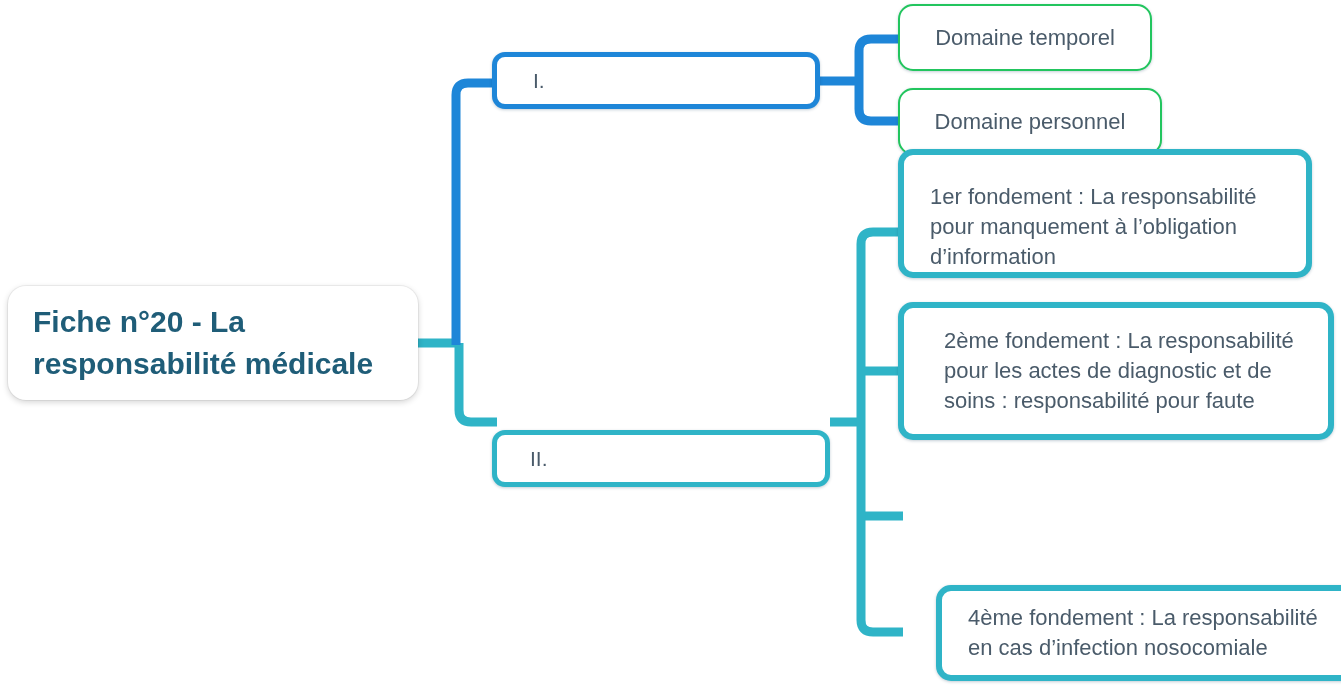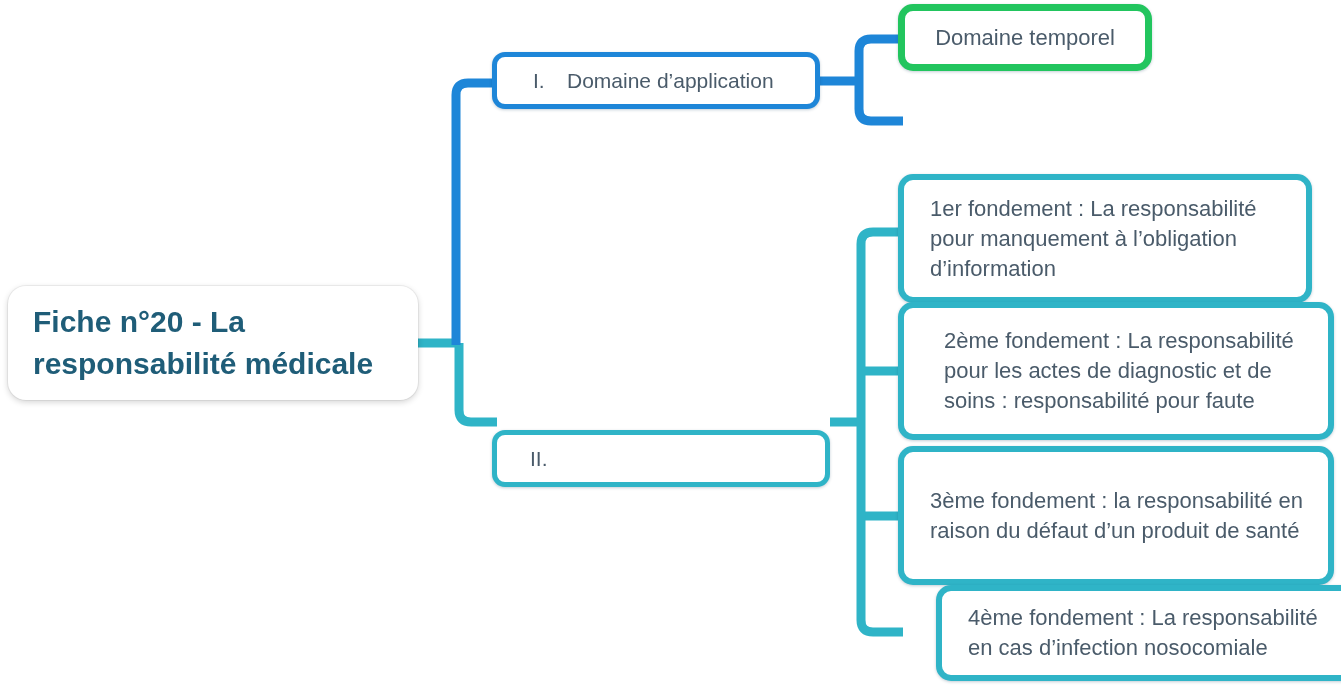--- a/index.html
+++ b/index.html
@@ -34,25 +34,25 @@
   }
   .branch.blue{border:5px solid #1e86d8;left:492px;top:52px;width:328px;height:57px;padding-left:36px;}
   .branch.teal{border:5px solid #2fb4c7;left:492px;top:394px;width:338px;height:57px;padding-left:33px;margin-top:36px;}
   .num{display:inline-block;min-width:34px;}
   .leaf{
     border-radius:15px;
     box-shadow:0 1px 3px rgba(20,60,90,0.25);
     display:flex;flex-direction:column;justify-content:center;
     font-size:22px;
   }
-  .leaf.blue{border:7px solid #22c55e;text-align:center;}
+  .leaf.blue{border:2px solid #22c55e;text-align:center;}
   .leaf.teal{border:6px solid #2fb4c7;line-height:30px;padding:0 22px 0 26px;}
   #leaf-temporel {left:898px;top:4px; width:254px;height:67px;}
   #leaf-personnel{left:898px;top:88px;width:264px;height:67px;}
-  #leaf-f1{left:898px;top:174px;width:414px;height:129px;}
+  #leaf-f1{left:898px;top:149px;width:414px;height:129px;justify-content:flex-end;}
   #leaf-f2{left:898px;top:302px;width:436px;height:138px;padding-left:40px;}
   #leaf-f3{left:898px;top:446px;width:436px;height:139px;}
   #leaf-f4{left:936px;top:585px;width:437px;height:96px;}
 </style>
 </head>
 <body>
 
 <div id="canvas">
 
   <svg id="wires" width="1341" height="690" viewBox="0 0 1341 690">
@@ -74,41 +74,40 @@
       <path d="M859,81 V109 Q859,121 871,121 H903"></path>
     </g>
   </svg>
 
   <div class="node root">
     <span>Fiche n°20 - La responsabilité médicale</span>
   </div>
 
   <div class="node branch blue">
     <span class="num">I.</span>
-    <span>Domaine d’application</span>
   </div>
 
   <div class="node leaf blue" id="leaf-temporel">
     <span>Domaine temporel</span>
   </div>
 
+  <div class="node leaf blue" id="leaf-personnel">
+    <span>Domaine personnel</span>
+  </div>
 
   <div class="node branch teal">
     <span class="num">II.</span>
   </div>
 
   <div class="node leaf teal" id="leaf-f1">
     <span>1er fondement : La responsabilité pour manquement à l’obligation d’information</span>
   </div>
 
   <div class="node leaf teal" id="leaf-f2">
     <span>2ème fondement : La responsabilité pour les actes de diagnostic et de soins : responsabilité pour faute</span>
   </div>
 
-  <div class="node leaf teal" id="leaf-f3">
-    <span>3ème fondement : la responsabilité en raison du défaut d’un produit de santé</span>
-  </div>
 
   <div class="node leaf teal" id="leaf-f4">
     <span>4ème fondement : La responsabilité en cas d’infection nosocomiale</span>
   </div>
 
 </div>
 
 </body></html>

